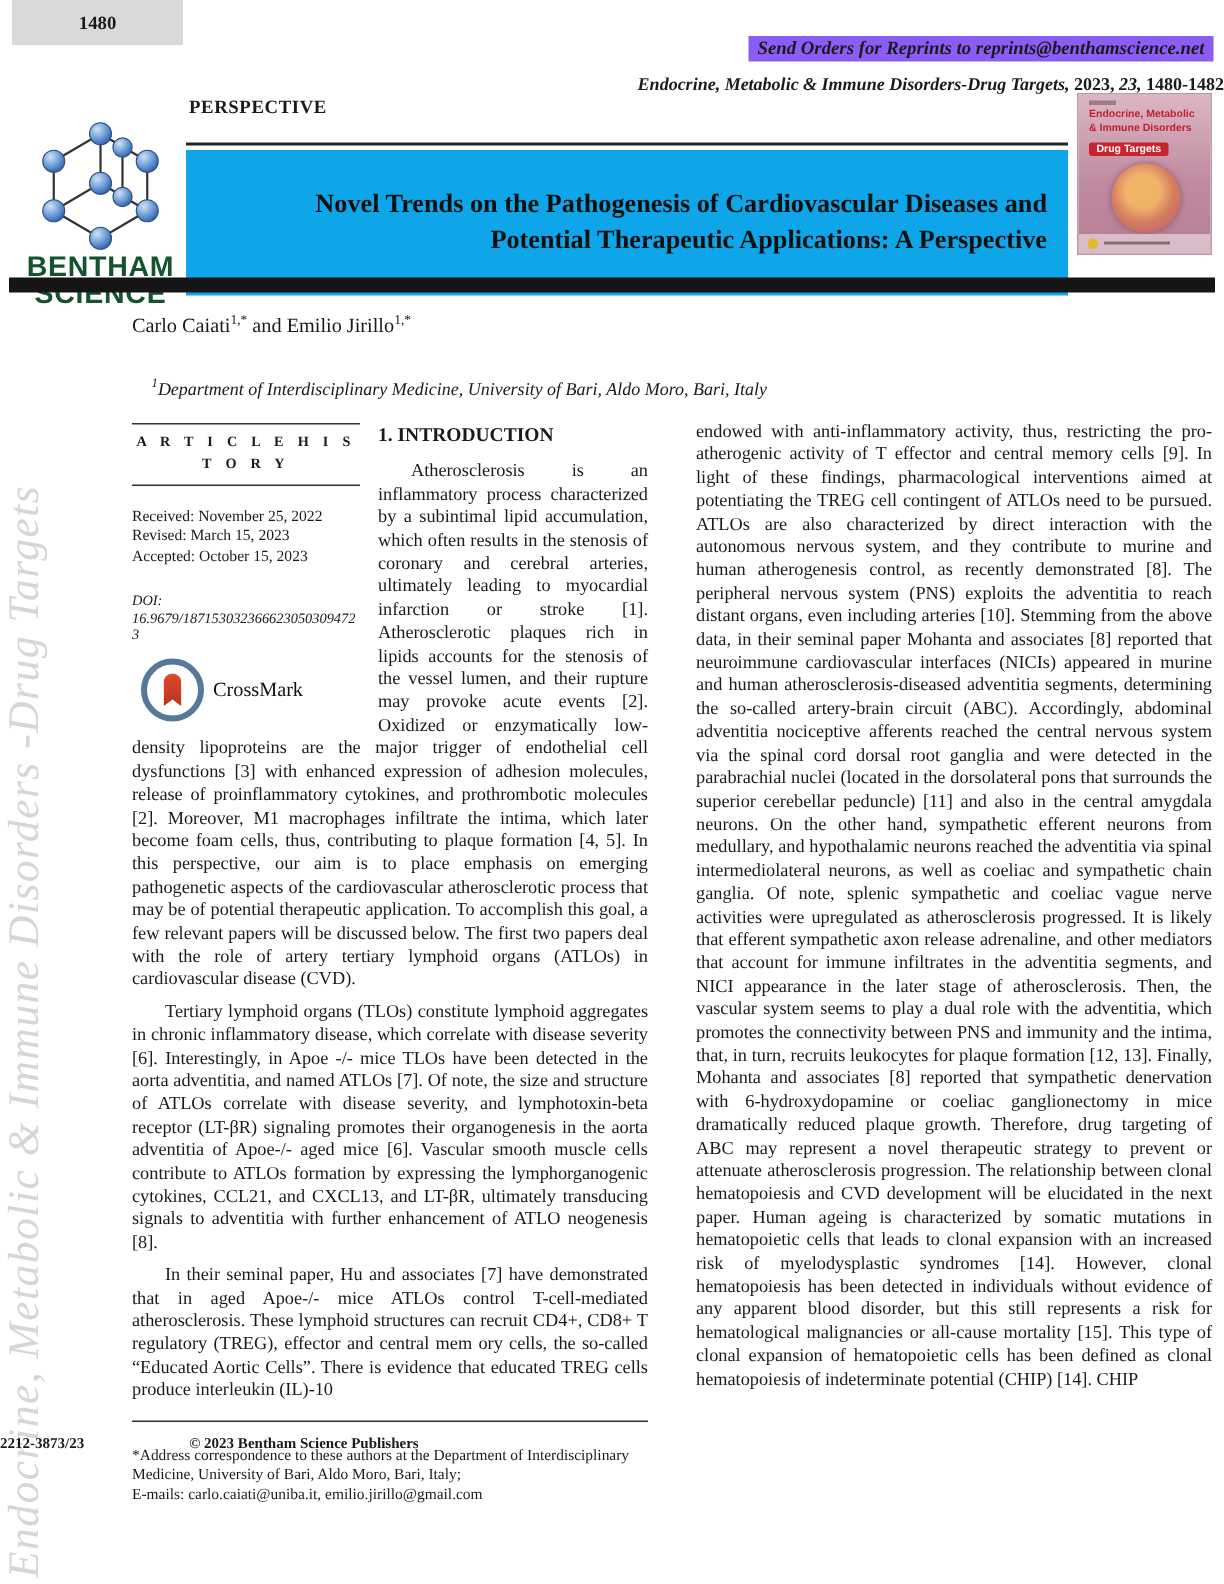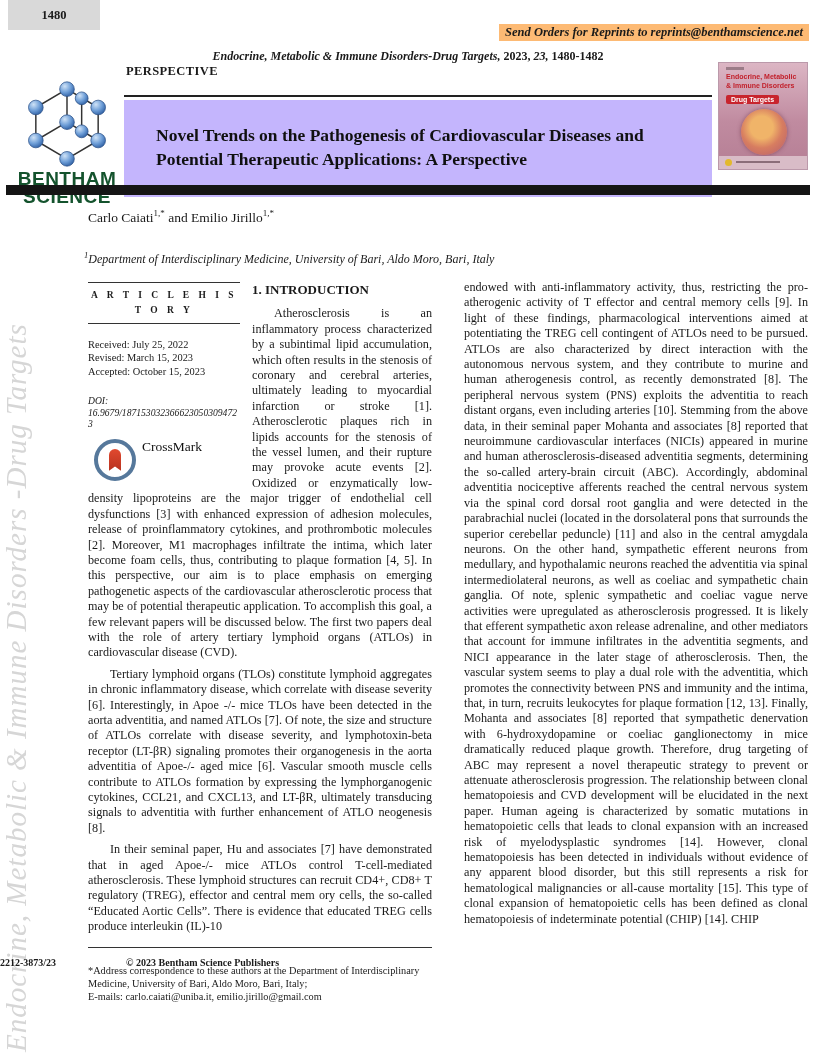--- a/index.html
+++ b/index.html
@@ -6,72 +6,72 @@
   .page{position:relative;width:816px;height:1056px;background:#fff;overflow:hidden;
         font-family:"Liberation Serif",serif;color:#1a1a1a;}
 
   
   .watermark{position:absolute;left:0px;top:0;height:1052px;width:44px;
     writing-mode:vertical-rl;transform:rotate(180deg);
     font-style:italic;font-size:29px;color:#d6d6d6;letter-spacing:1px;
     font-family:"Liberation Serif",serif;white-space:nowrap;z-index:0;}
 
   
-  .pagenum-box{position:absolute;left:8px;top:0;width:92px;height:30px;background:#d9d9d9;
+  .pagenum-box{position:absolute;left:8px;top:0;width:114px;height:30px;background:#d9d9d9;
     display:flex;align-items:center;justify-content:center;font-weight:bold;font-size:12.5px;}
-  .reprint-bar{position:absolute;right:7px;top:24px;background:#fdba74;padding:1px 6px;
+  .reprint-bar{position:absolute;right:7px;top:24px;background:#8b5cf6;padding:1px 6px;
     font-weight:bold;font-style:italic;font-size:12.5px;}
-  .citation{position:absolute;left:0;right:0;top:49px;text-align:center;font-size:12px;font-weight:bold;}
+  .citation{position:absolute;left:0;right:0;top:49px;text-align:right;font-size:12px;font-weight:bold;}
   .citation .it{font-style:italic;}
 
   
   .header-row{position:absolute;left:14px;top:62px;right:8px;display:flex;align-items:flex-start;}
   .logo-block{width:106px;flex:0 0 106px;text-align:center;padding-top:18px;}
   .logo-name{color:#14532d;font-family:"Liberation Sans",sans-serif;font-weight:bold;
     font-size:19px;line-height:0.95;letter-spacing:0.5px;margin-top:2px;}
   .header-center{flex:1;margin-left:4px;margin-right:6px;}
   .article-type{font-weight:bold;font-size:12.5px;letter-spacing:0.4px;padding:2px 0 16px 2px;}
   .type-rule{border-bottom:2px solid #222;}
-  .title-box{background:#c4b5fd;margin-top:3px;padding:24px 14px 26px 32px;}
+  .title-box{background:#0ea5e9;margin-top:3px;padding:24px 14px 26px 32px;text-align:right;}
   .paper-title{font-size:17.5px;font-weight:bold;line-height:1.35;color:#101010;}
   .cover{width:88px;flex:0 0 88px;height:106px;background:linear-gradient(#dcb6c4,#c08ba0 55%,#b57e94);
     position:relative;border:1px solid #b9a;overflow:hidden;}
   .cover-meta{position:absolute;left:7px;top:4px;width:18px;height:3px;background:#9b7c88;}
   .cover-title{position:absolute;left:7px;top:10px;color:#c21f2a;
     font-family:"Liberation Sans",sans-serif;font-weight:bold;font-size:7px;line-height:1.25;}
   .cover-banner{position:absolute;left:7px;top:32px;background:#c8242d;color:#fff;
     font-family:"Liberation Sans",sans-serif;font-weight:bold;font-size:7px;padding:1px 5px;border-radius:2px;}
   .cover-globe{position:absolute;left:22px;top:46px;width:46px;height:46px;border-radius:50%;
     background:radial-gradient(circle at 45% 40%,#f0b469 0 30%,#d77d60 55%,#b35b70 100%);
     box-shadow:0 0 4px rgba(90,30,50,.5);}
   .cover-footstrip{position:absolute;left:0;bottom:0;width:100%;height:13px;background:#d9bcc7;}
   .cover-dot{position:absolute;left:6px;bottom:3px;width:7px;height:7px;border-radius:50%;background:#e3b92c;}
   .cover-footline{position:absolute;left:17px;bottom:6px;width:44px;height:2px;background:#8b6d79;}
 
   .black-bar{position:absolute;left:6px;right:6px;top:185px;height:10px;background:#151515;}
 
   .authors{position:absolute;left:88px;top:208px;font-size:13.5px;}
   .authors sup{font-size:9px;}
-  .affiliation{position:absolute;left:84px;top:250px;font-style:italic;font-size:12px;}
+  .affiliation{position:absolute;left:101px;top:250px;font-style:italic;font-size:12px;}
   .affiliation sup{font-size:8.5px;}
 
   
   .columns{position:absolute;left:88px;top:280px;width:720px;display:flex;gap:32px;z-index:1;}
   .col{width:352px;font-size:12.2px;line-height:15.4px;text-align:justify;}
   .col p{margin:0 0 6px 0;}
   .indent{text-indent:22px;}
   .sec-heading{font-size:13px;font-weight:bold;margin:2px 0 9px 0;text-align:left;}
 
   
   .history-box{float:left;width:152px;margin-right:12px;margin-bottom:8px;padding-top:2px;text-align:left;}
   .hist-label{border-top:1.5px solid #333;border-bottom:1.5px solid #333;text-align:center;
     font-weight:bold;font-size:9.5px;letter-spacing:3.5px;padding:5px 0 4px 0;}
   .hist-dates{margin-top:14px;font-size:10.4px;line-height:13.5px;}
   .hist-doi{margin-top:17px;font-style:italic;font-size:9.6px;line-height:11.5px;word-break:break-all;}
-  .crossmark{display:flex;gap:6px;margin-top:9px;margin-left:6px;}
+  .crossmark{display:flex;align-items:center;gap:6px;margin-top:9px;margin-left:6px;}
   .cm-circle{width:34px;height:34px;border-radius:50%;background:#fff;border:4px solid #5b7fa0;
     border-color:#56789b;display:flex;align-items:center;justify-content:center;}
   .cm-book{width:12px;height:22px;background:linear-gradient(#e1492f,#b83320);
     border-radius:6px 6px 0 0;clip-path:polygon(0 0,100% 0,100% 100%,50% 80%,0 100%);}
   .cm-text{font-size:13.5px;color:#111;}
 
   
   .footnote{border-top:1.2px solid #333;margin-top:12px;padding-top:16px;
     font-size:10.3px;line-height:13px;text-align:left;}
   .footnote a{color:#1a1a1a;text-decoration:none;}
@@ -154,21 +154,21 @@
   <div class="authors"><span>Carlo Caiati</span><sup>1,*</sup><span> and </span><span>Emilio Jirillo</span><sup>1,*</sup></div>
 
   <div class="affiliation"><sup>1</sup><span>Department of Interdisciplinary Medicine, University of Bari, Aldo Moro, Bari, Italy</span></div>
 
   <div class="columns">
 
     <div class="col">
       <div class="history-box">
         <div class="hist-label">A R T I C L E  H I S T O R Y</div>
         <div class="hist-dates">
-          <div>Received: July 25, 2022</div>
+          <div>Received: November 25, 2022</div>
           <div>Revised:  March 15, 2023</div>
           <div>Accepted: October 15, 2023</div>
         </div>
         <div class="hist-doi">
           <div>DOI:</div>
           <div>16.9679/1871530323666230503094723</div>
         </div>
         <div class="crossmark">
           <div class="cm-circle">
             <div class="cm-book"></div>

